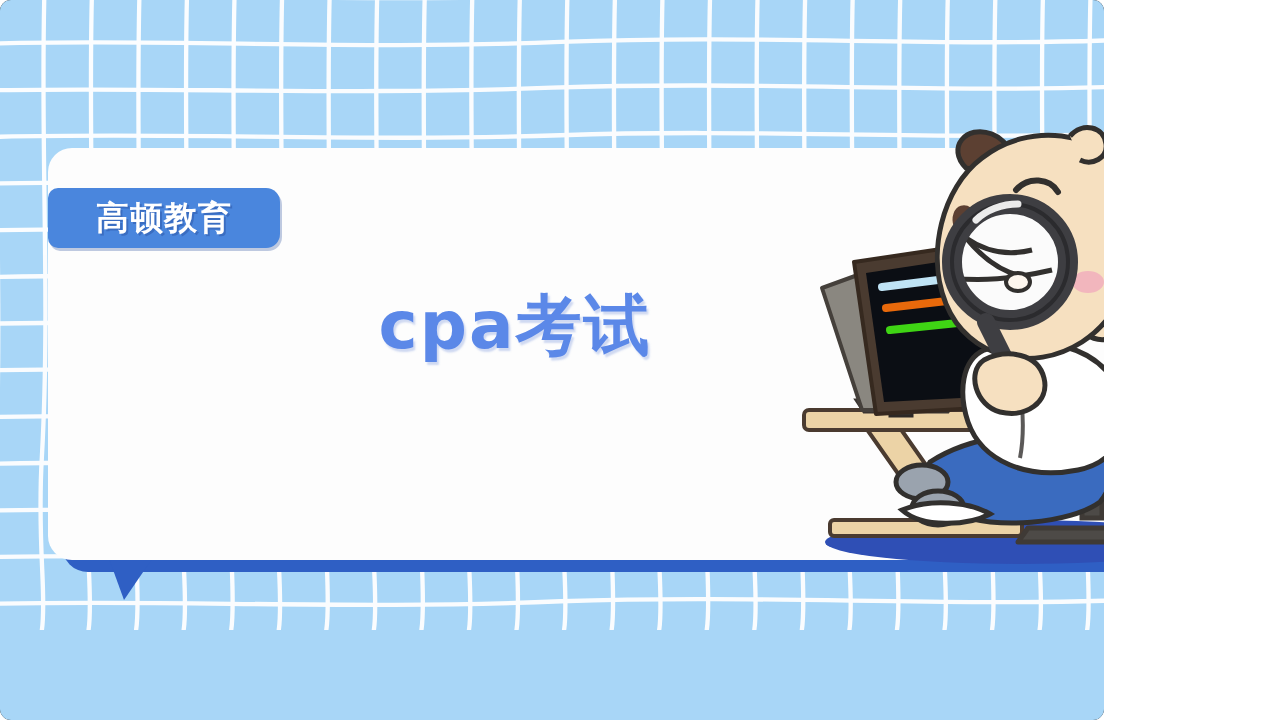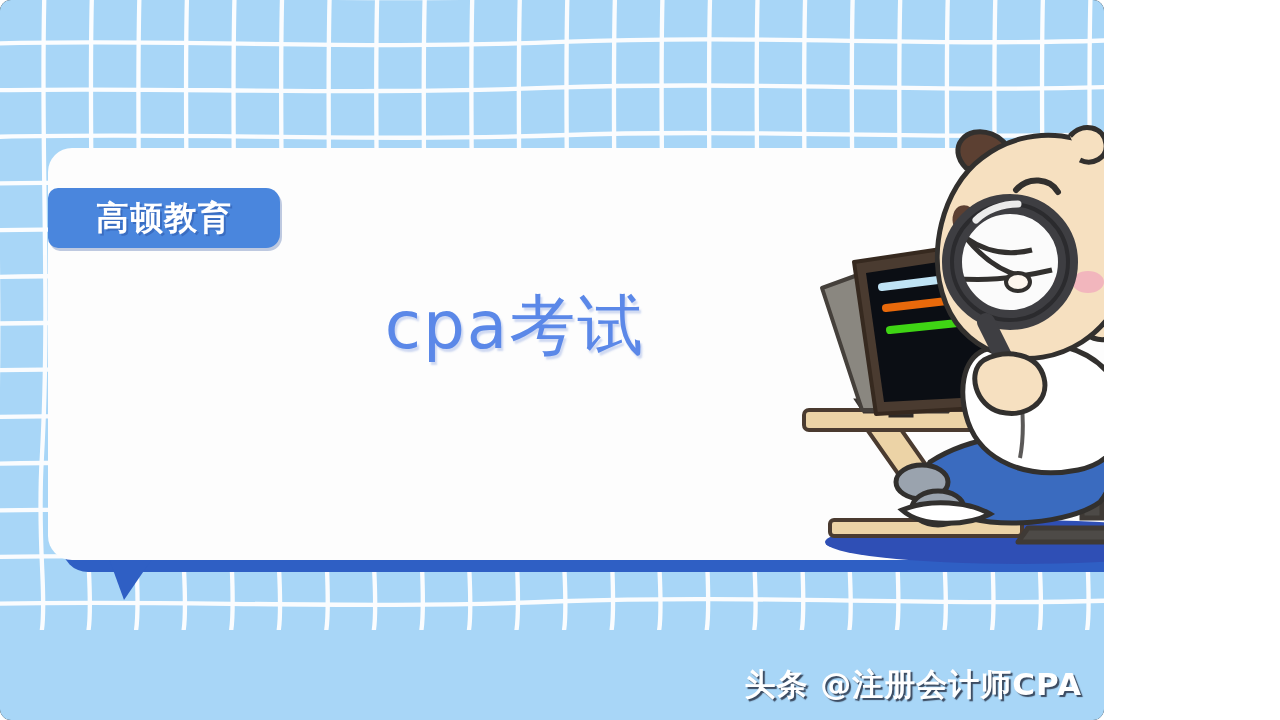--- a/index.html
+++ b/index.html
@@ -90,21 +90,21 @@
   
   .headline {
     position: absolute;
     left: 300px;
     top: 282px;
     width: 430px;
     text-align: center;
   }
   .headline .line {
     color: #5b88e8;
-    font-weight: normal;
+    font-weight: bold;
     font-size: 66px;
     line-height: 1.32;
     letter-spacing: 2px;
     text-shadow: 2px 3px 2px rgba(120,150,220,0.35);
     white-space: nowrap;
     font-family: "DejaVu Sans", "Liberation Sans", sans-serif;
   }
   .headline .line2 {
     font-size: 70px;
     letter-spacing: 4px;
@@ -297,15 +297,14 @@
   </svg>
 
   <div class="brand-badge">
     <span class="label">高顿教育</span>
   </div>
 
   <div class="headline">
     <div class="line line1">cpa考试</div>
   </div>
 
-  <div class="watermark">头条 @注册会计师CPA</div>
 
 </div>
 
 </body></html>

